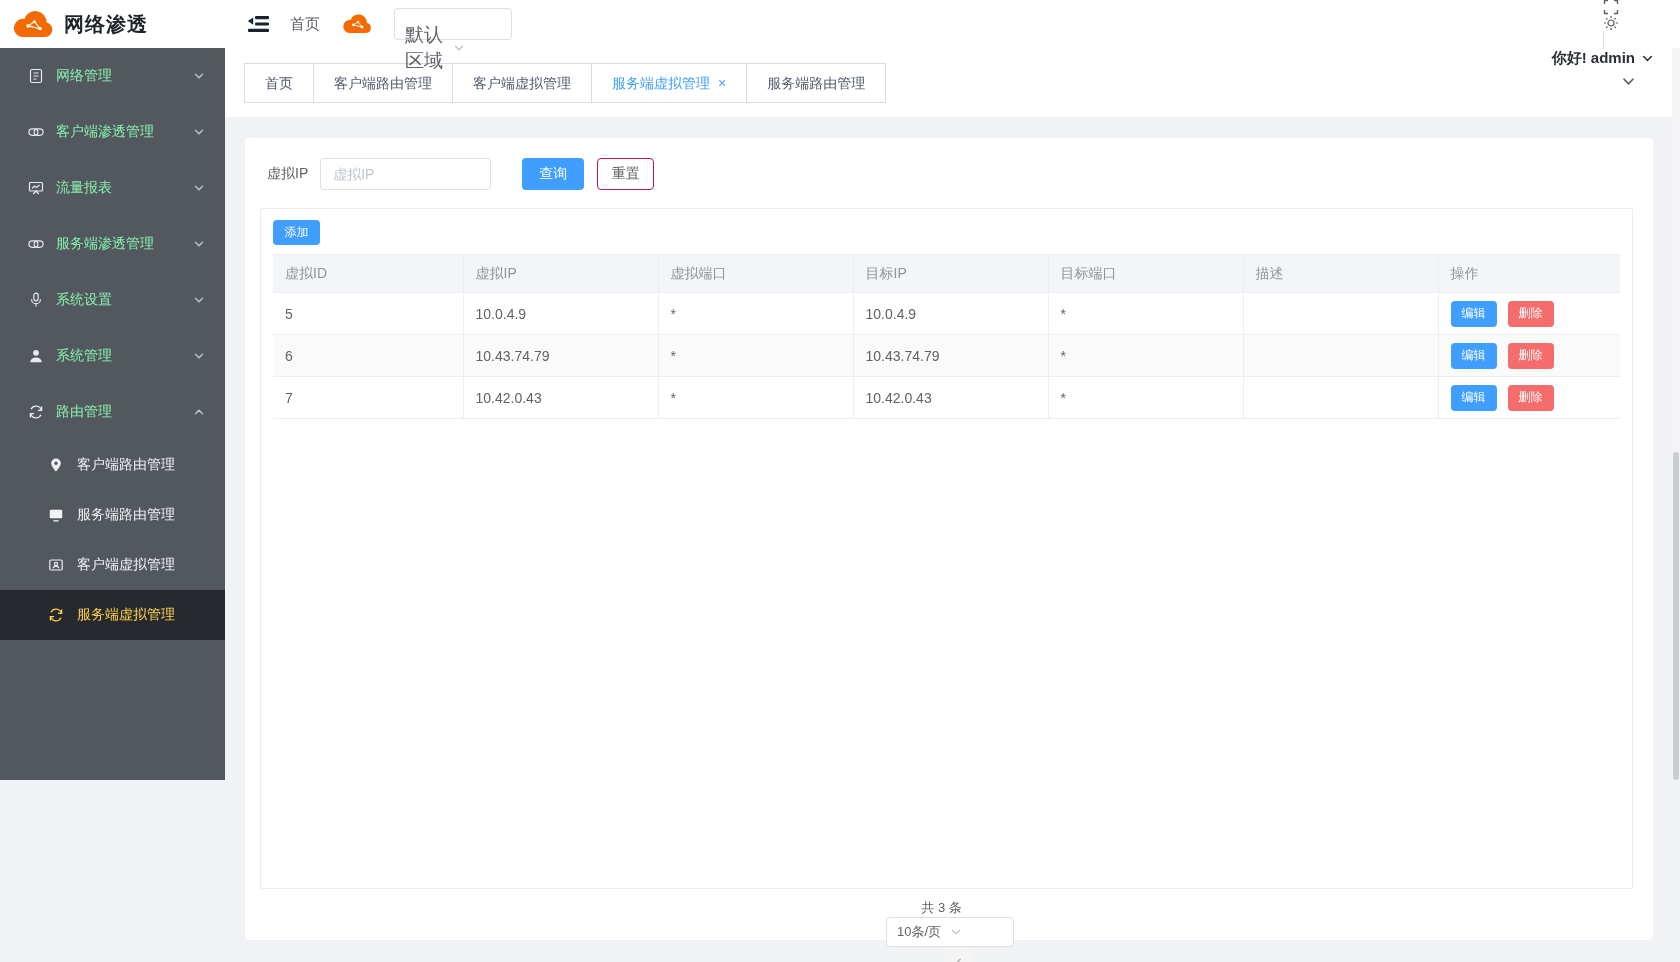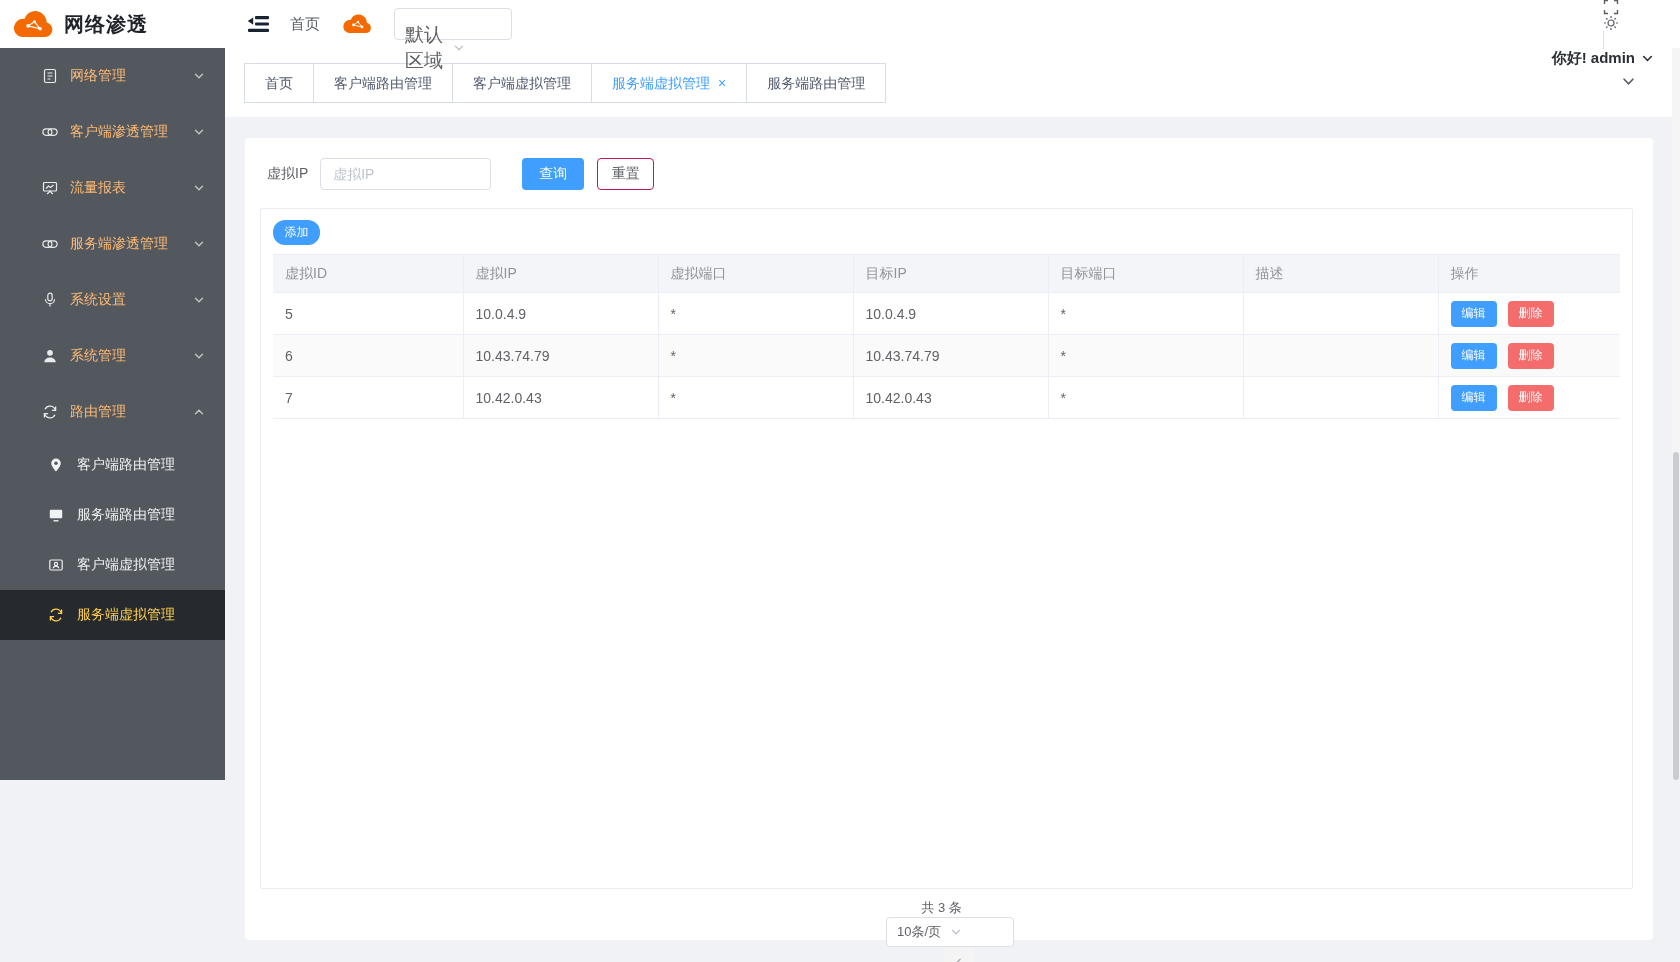--- a/index.html
+++ b/index.html
@@ -22,21 +22,21 @@
   .region-select .chev { color:#c0c4cc; display:flex; }
   .nav-right { margin-left:auto; display:flex; align-items:center; padding-right:26px;flex-direction:column; }
   .tool-icon { color:#5a5e66; display:flex; align-items:center; margin-left:17px; cursor:pointer; }
   .nav-divider { width:1px; height:18px; background:#dcdfe6; margin:0 16px 0 18px; }
   .user-drop { display:flex; align-items:center; cursor:pointer; }
   .user-name { font-size:15px; font-weight:600; color:#2b2f36; }
   .user-drop .chev { margin-left:6px; color:#2b2f36; display:flex; }
 
   
   .sidebar { position:absolute; top:48px; left:0; bottom:0; width:225px; background:#53585e; }
-  .menu-item { height:56px; display:flex; align-items:center; padding:0 20px 0 42px; color:#fdba74; font-size:14px; cursor:pointer; }
+  .menu-item { height:56px; display:flex; align-items:center; padding:0 20px 0 28px; color:#86efac; font-size:14px; cursor:pointer; }
   .menu-item .m-icon { width:16px; height:16px; margin-right:12px; display:flex; align-items:center; color:#e8eaec; }
   .menu-item .chev { margin-left:auto; color:#c3c7cc; display:flex; }
   .sub-item { height:50px; display:flex; align-items:center; padding-left:48px; color:#eff1f2; font-size:14px; cursor:pointer; }
   .sub-item .m-icon { width:16px; height:16px; margin-right:13px; display:flex; align-items:center; }
   .sub-item.active { background:#26292d; color:#ffd04b; }
   .sub-item.active .m-icon { color:#ffd04b; }
 
   
   .main { position:absolute; left:225px; top:48px; right:0; bottom:0; background:#f0f2f5; }
   .tabstrip { position:relative; height:69px; background:#fff; padding:15px 0 0 19px; display:flex; align-items:flex-start; }
@@ -52,21 +52,21 @@
 
   .search-row { display:flex; align-items:center; padding-left:7px; }
   .search-label { font-size:14px; color:#606266; margin-right:12px; }
   .search-input { width:171px; height:32px; border:1px solid #dcdfe6; border-radius:4px; padding:0 12px; font-size:14px; color:#606266; outline:none; font-family:inherit; }
   .search-input::placeholder { color:#bfc4cc; }
   .btn { border:none; border-radius:4px; cursor:pointer; font-family:inherit; }
   .btn-query { margin-left:31px; width:62px; height:32px; background:#409eff; color:#fff; font-size:14px; }
   .btn-reset { margin-left:13px; width:57px; height:32px; background:#fff; border:1px solid #be185d; color:#606266; font-size:14px; }
 
   .table-box { margin-top:18px; border:1px solid #e9ecf1; border-radius:2px; height:681px; padding:11px 12px; }
-  .btn-add { width:47px; height:25px; background:#409eff; color:#fff; font-size:12px; border-radius:12px; }
+  .btn-add { width:47px; height:25px; background:#409eff; color:#fff; font-size:12px; border-radius:4px; }
 
   table.grid { width:100%; border-collapse:collapse; table-layout:fixed; margin-top:9px; }
   .grid th { height:38px; background:#f3f5f8; font-weight:normal; font-size:14px; color:#909399; text-align:left;
      padding-left:12px; border:1px solid #ebeef5; border-left:none; }
   .grid th:last-child { border-right:none; }
   .grid td { height:42px; font-size:14px; color:#606266; padding-left:12px; border-bottom:1px solid #ebeef5; border-right:1px solid #ebeef5; background:#fff; }
   .grid td:last-child { border-right:none; }
   .grid tr.striped td { background:#fafafa; }
   .btn-edit { width:46px; height:26px; background:#409eff; color:#fff; font-size:12px; margin-right:11px; }
   .btn-del  { width:46px; height:26px; background:#f56c6c; color:#fff; font-size:12px; }

